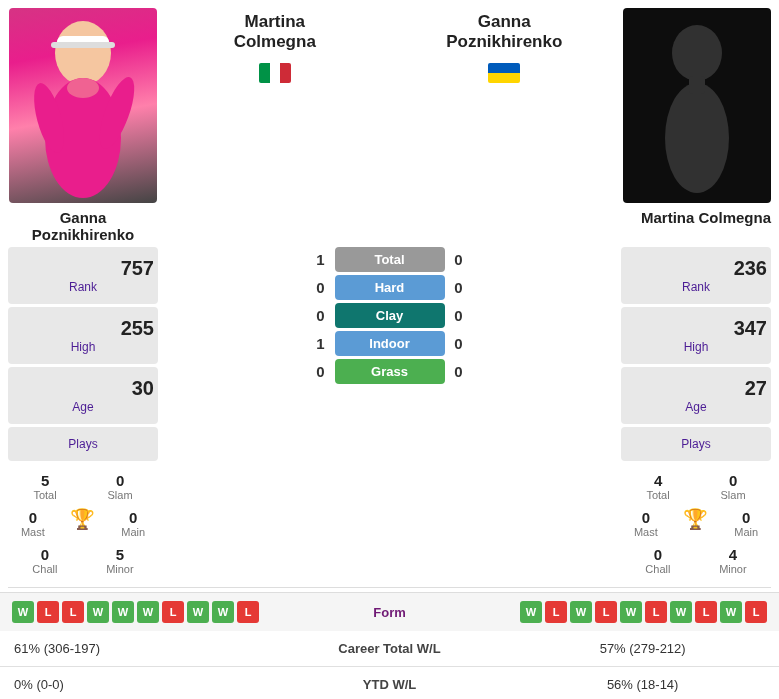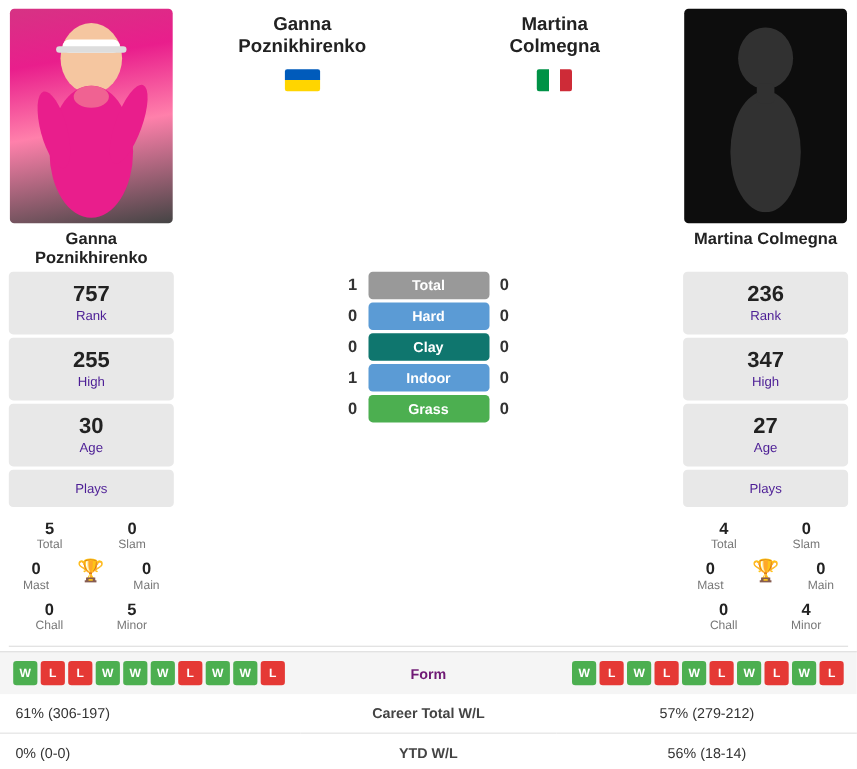--- a/index.html
+++ b/index.html
@@ -194,20 +194,21 @@
       border-radius: 4px;
       margin-bottom: 3px;
       padding: 10px 4px;
       text-align: center;
     }
 
     .sbox-val {
       font-size: 20px;
       font-weight: bold;
       color: #222;
+      text-align: right;
     }
 
     .sbox-lbl {
       font-size: 12px;
       color: #4c1d95;
     }
 
     
     .content-trio {
       display: flex;
@@ -252,21 +253,21 @@
       flex-direction: column;
       align-items: center;
       padding-top: 4px;
     }
 
     .ph-right {
       width: 150px;
       flex-shrink: 0;
       display: flex;
       flex-direction: column;
-      align-items: center;
+      align-items: flex-end;
     }
 
     .photo-placeholder-left {
       width: 148px;
       height: 195px;
       border-radius: 4px;
       background: linear-gradient(170deg, #d63384 0%, #e91e8c 25%, #ff80ab 55%, #444 100%);
       overflow: hidden;
       position: relative;
     }
@@ -318,35 +319,35 @@
           <ellipse cx="108" cy="105" rx="12" ry="38" fill="#e91e8c" transform="rotate(20 108 105)"></ellipse>
 
           <ellipse cx="74" cy="80" rx="16" ry="10" fill="#f06292"></ellipse>
         </svg>
       </div>
       <div class="pname">Ganna Poznikhirenko</div>
     </div>
 
     <div class="ph-center">
       <div style="font-size:17px;font-weight:bold;text-align:center;color:#222;line-height:1.2;margin-bottom:6px;">
+        <span>Martina</span><br>
+        <span>Colmegna</span>
+      </div>
+      <div class="flag-container">
+        <span class="flag-it"></span>
+      </div>
+    </div>
+
+    <div class="ph-center">
+      <div style="font-size:17px;font-weight:bold;text-align:center;color:#222;line-height:1.2;margin-bottom:6px;">
         <span>Ganna</span><br>
         <span>Poznikhirenko</span>
       </div>
       <div class="flag-container">
         <span class="flag-ua"></span>
-      </div>
-    </div>
-
-    <div class="ph-center">
-      <div style="font-size:17px;font-weight:bold;text-align:center;color:#222;line-height:1.2;margin-bottom:6px;">
-        <span>Martina</span><br>
-        <span>Colmegna</span>
-      </div>
-      <div class="flag-container">
-        <span class="flag-it"></span>
       </div>
     </div>
 
     <div class="ph-right">
       <div class="photo-placeholder-right">
         <svg width="120" height="175" viewBox="0 0 120 175" xmlns="http://www.w3.org/2000/svg" class="sil-svg">
 
           <ellipse cx="60" cy="35" rx="25" ry="28" fill="#555"></ellipse>
 
           <ellipse cx="60" cy="120" rx="32" ry="55" fill="#555"></ellipse>

